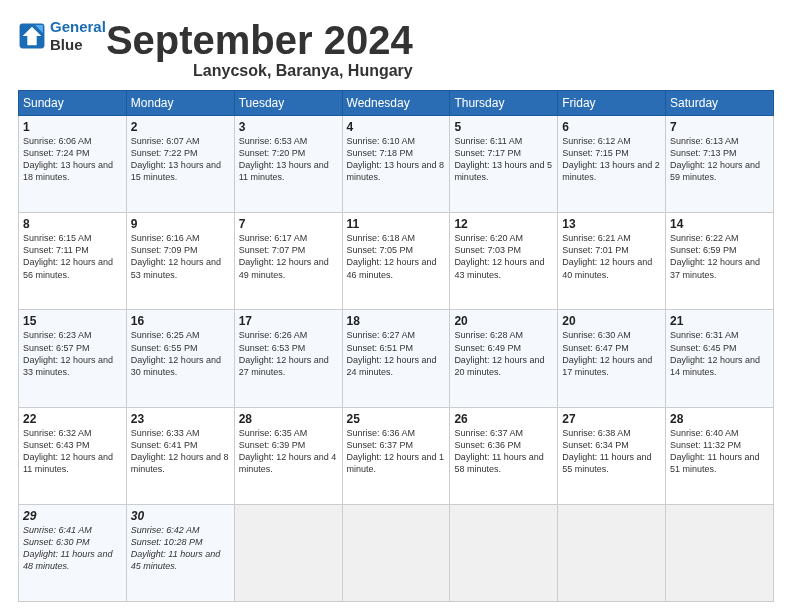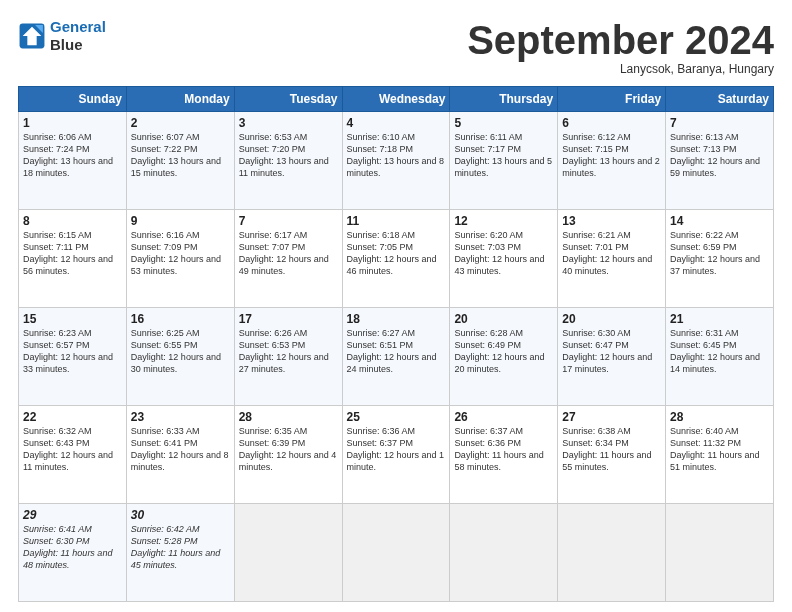--- a/index.html
+++ b/index.html
@@ -12,21 +12,21 @@
     }
     .page {
       width: 792px;
       height: 612px;
       padding: 18px 18px 10px 18px;
       display: flex;
       flex-direction: column;
     }
     .header {
       display: flex;
-      justify-content: space-between;
+      justify-content: flex-start;
       align-items: flex-start;
       margin-bottom: 10px;
     }
     .logo {
       display: flex;
       align-items: center;
       gap: 4px;
     }
     .logo-text {
       font-size: 15px;
@@ -44,38 +44,38 @@
     .title-block {
       text-align: right;
     }
     .title-block h1 {
       font-size: 40px;
       font-weight: bold;
       color: #333;
       line-height: 1.1;
     }
     .title-block h2 {
-      font-size: 12px;
-      font-weight: normal;
+      font-size: 16px;
+      font-weight: bold;
       color: #333;
     }
     .calendar {
       flex: 1;
       border-collapse: collapse;
       width: 100%;
       table-layout: fixed;
     }
     .calendar thead tr th {
       background: #2a6db5;
       color: #fff;
       font-size: 12px;
-      font-weight: bold;
+      font-weight: normal;
       padding: 5px 4px;
       border: 1px solid #1a5a9a;
-      text-align: right;
+      text-align: left;
     }
     .calendar tbody tr td {
       vertical-align: top;
       border: 1px solid #ccc;
       padding: 4px 4px 3px 4px;
       font-size: 9.5px;
       color: #333;
       height: 78px;
       background: #fff;
     }
@@ -319,21 +319,21 @@
         <tr class="last-row">
           <td>
             <span class="day-num">29</span>
             <div class="day-cell-content">Sunrise: 6:41 AM</div>
             <div class="day-cell-content">Sunset: 6:30 PM</div>
             <div class="day-cell-content">Daylight: 11 hours and 48 minutes.</div>
           </td>
           <td>
             <span class="day-num">30</span>
             <div class="day-cell-content">Sunrise: 6:42 AM</div>
-            <div class="day-cell-content">Sunset: 5:28 PM</div>
+            <div class="day-cell-content">Sunset: 10:28 PM</div>
             <div class="day-cell-content">Daylight: 11 hours and 45 minutes.</div>
           </td>
           <td class="empty-cell"></td>
           <td class="empty-cell"></td>
           <td class="empty-cell"></td>
           <td class="empty-cell"></td>
           <td class="empty-cell"></td>
         </tr>
       </tbody>
   </table>

